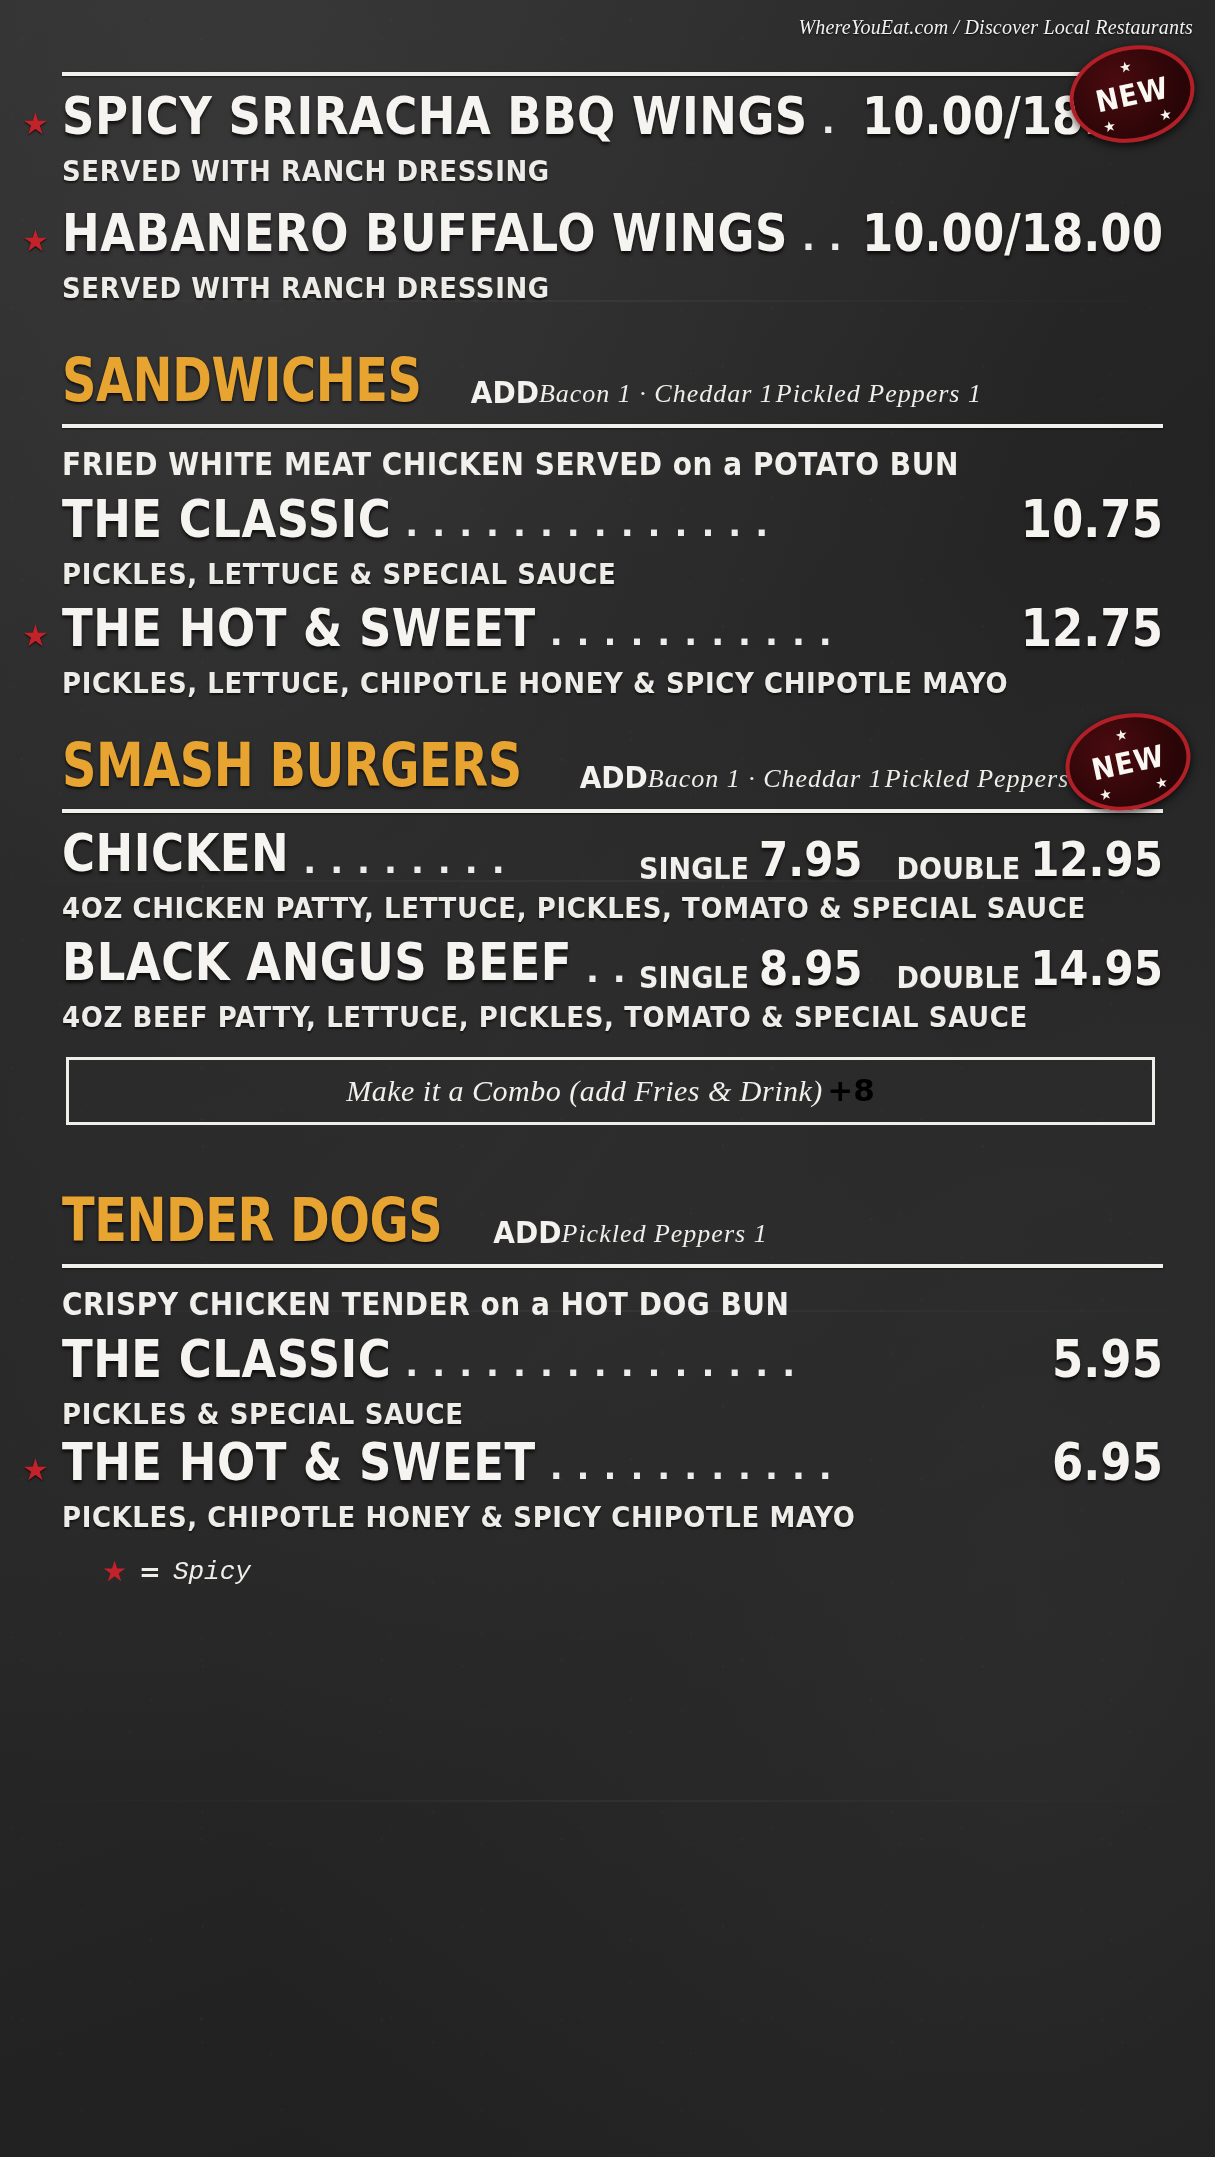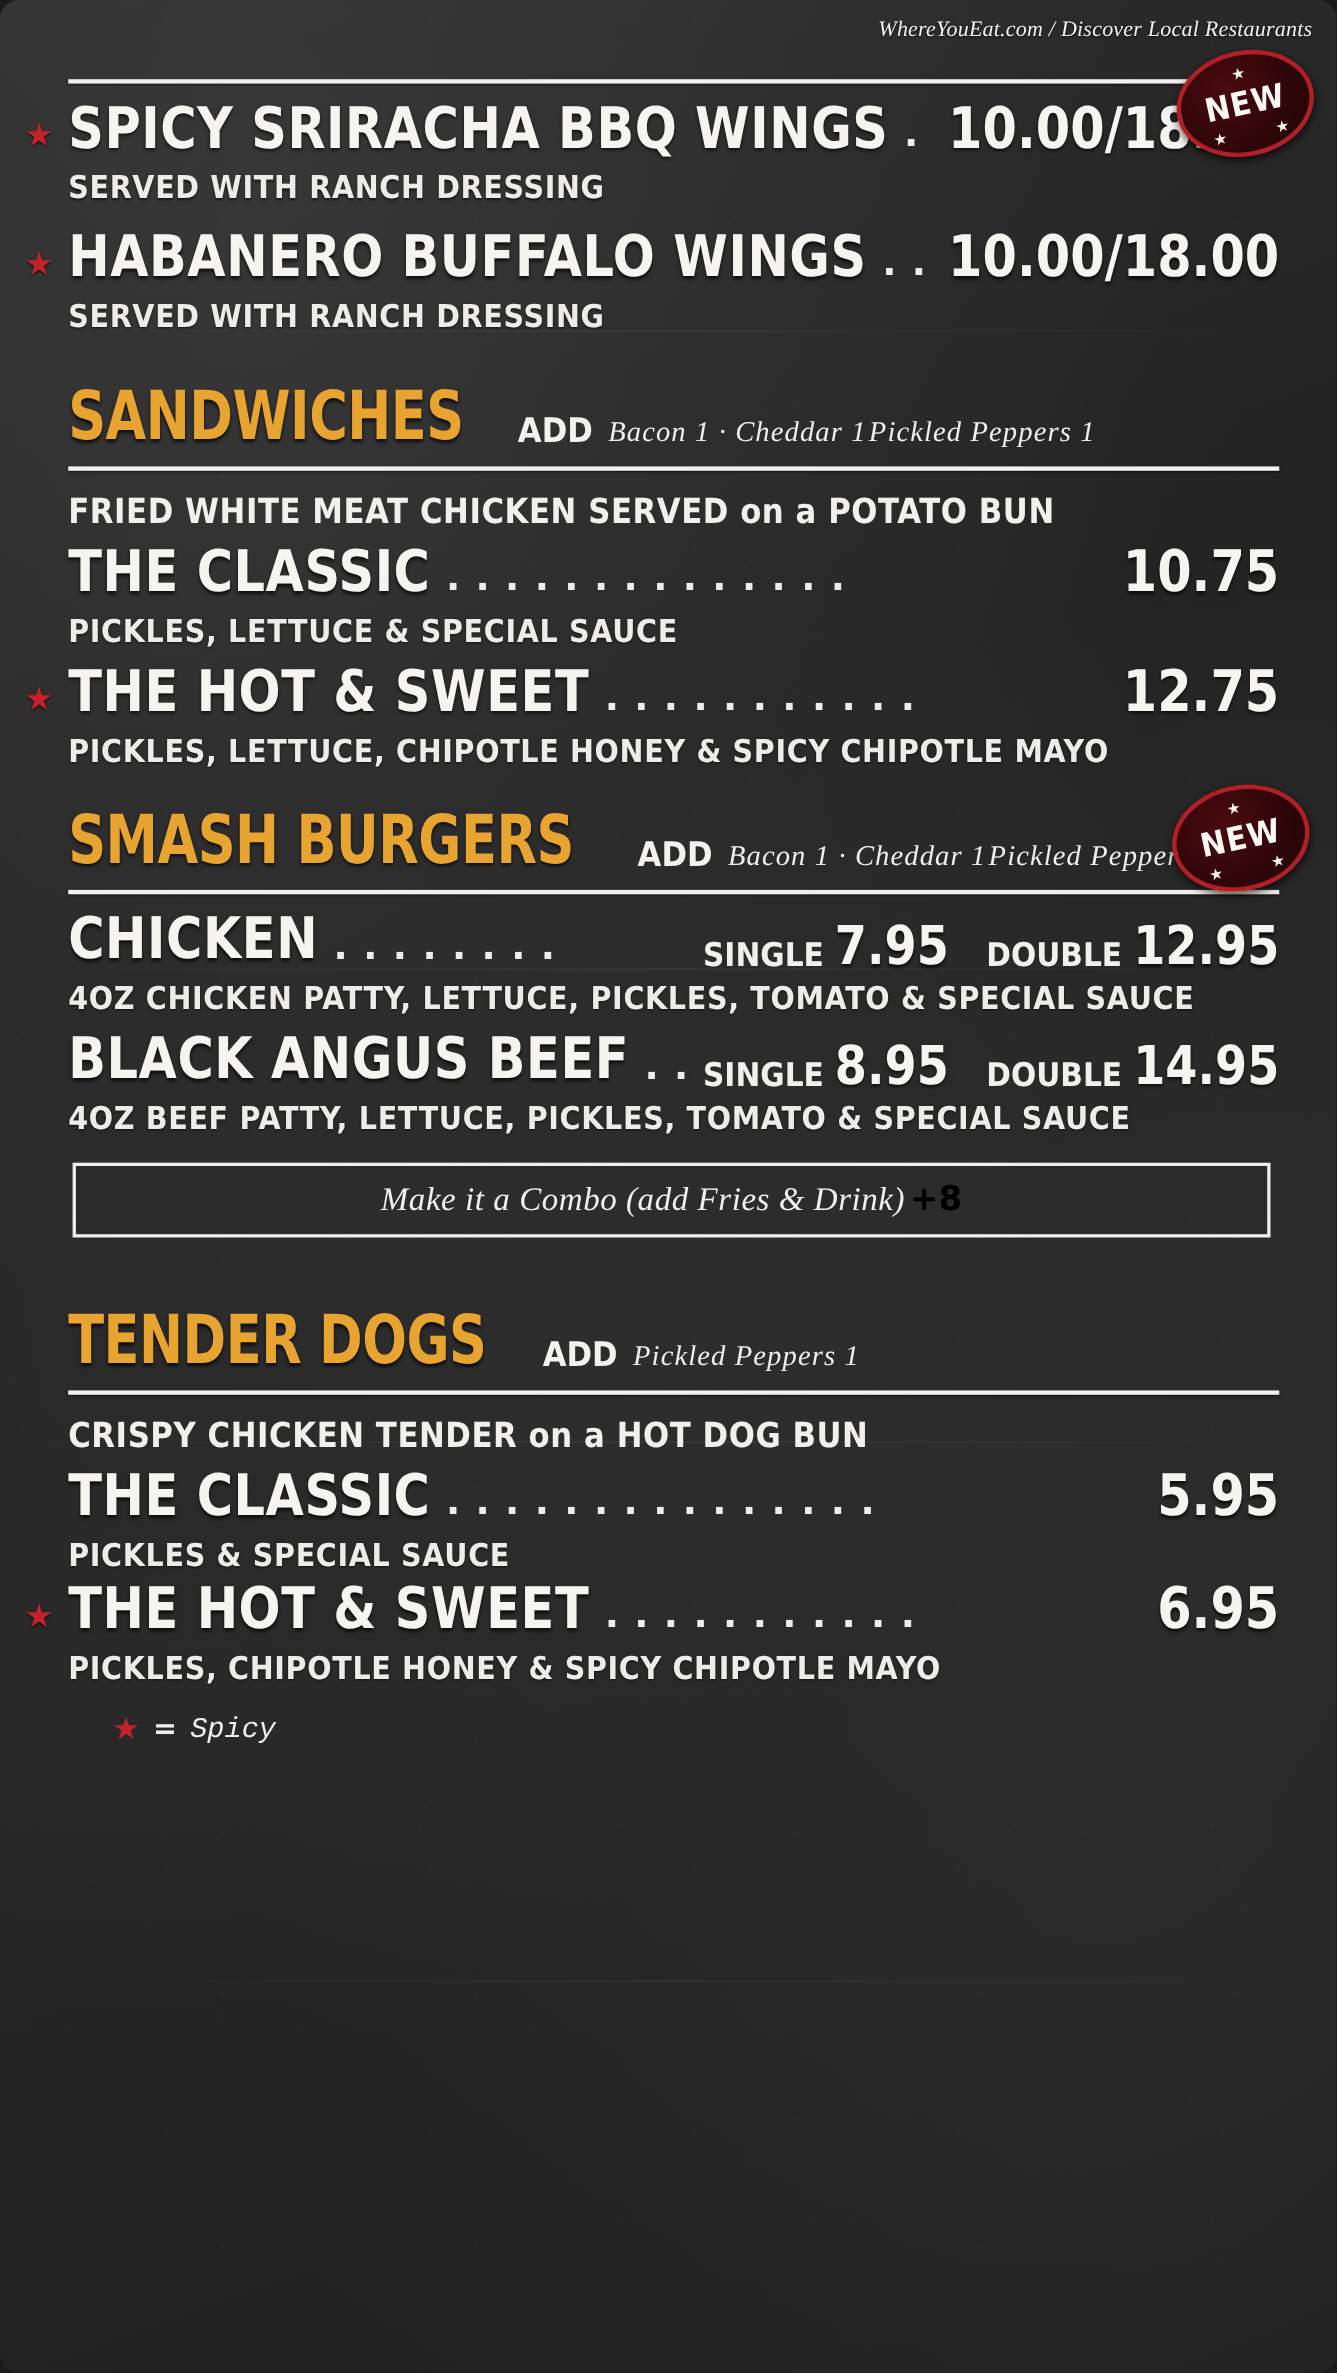--- a/index.html
+++ b/index.html
@@ -16,21 +16,20 @@
 
   .page {
     position: relative;
     width: 1215px;
     height: 2157px;
     background:
       radial-gradient(ellipse at 20% 10%, rgba(70,70,70,0.45), rgba(0,0,0,0) 60%),
       radial-gradient(ellipse at 85% 75%, rgba(60,60,60,0.35), rgba(0,0,0,0) 55%),
       linear-gradient(160deg, #2e2e2e 0%, #232323 35%, #272727 60%, #1e1e1e 100%);
     box-sizing: border-box;
-    border-radius: 17px;
   }
 
   
   .grain {
     position: absolute;
     inset: 0;
     pointer-events: none;
     opacity: .5;
     background-image:
       radial-gradient(circle at 12% 22%, rgba(255,255,255,.045) 0 1px, rgba(0,0,0,0) 2px),
@@ -102,21 +101,20 @@
     font-family: "Liberation Serif", serif;
     font-style: italic;
     font-weight: normal;
     font-size: 27px;
     color: #f0eeea;
     letter-spacing: .5px;
   }
   .addblock {
     display: flex;
     align-items: baseline;
-    gap: 14px;
   }
   .addblock .addlabel {
     font-family: "DejaVu Sans", sans-serif;
     font-weight: bold;
     font-size: 28px;
     color: #f4f2ee;
     transform: scaleY(1.1);
   }
   .addlines {
     display: flex;

